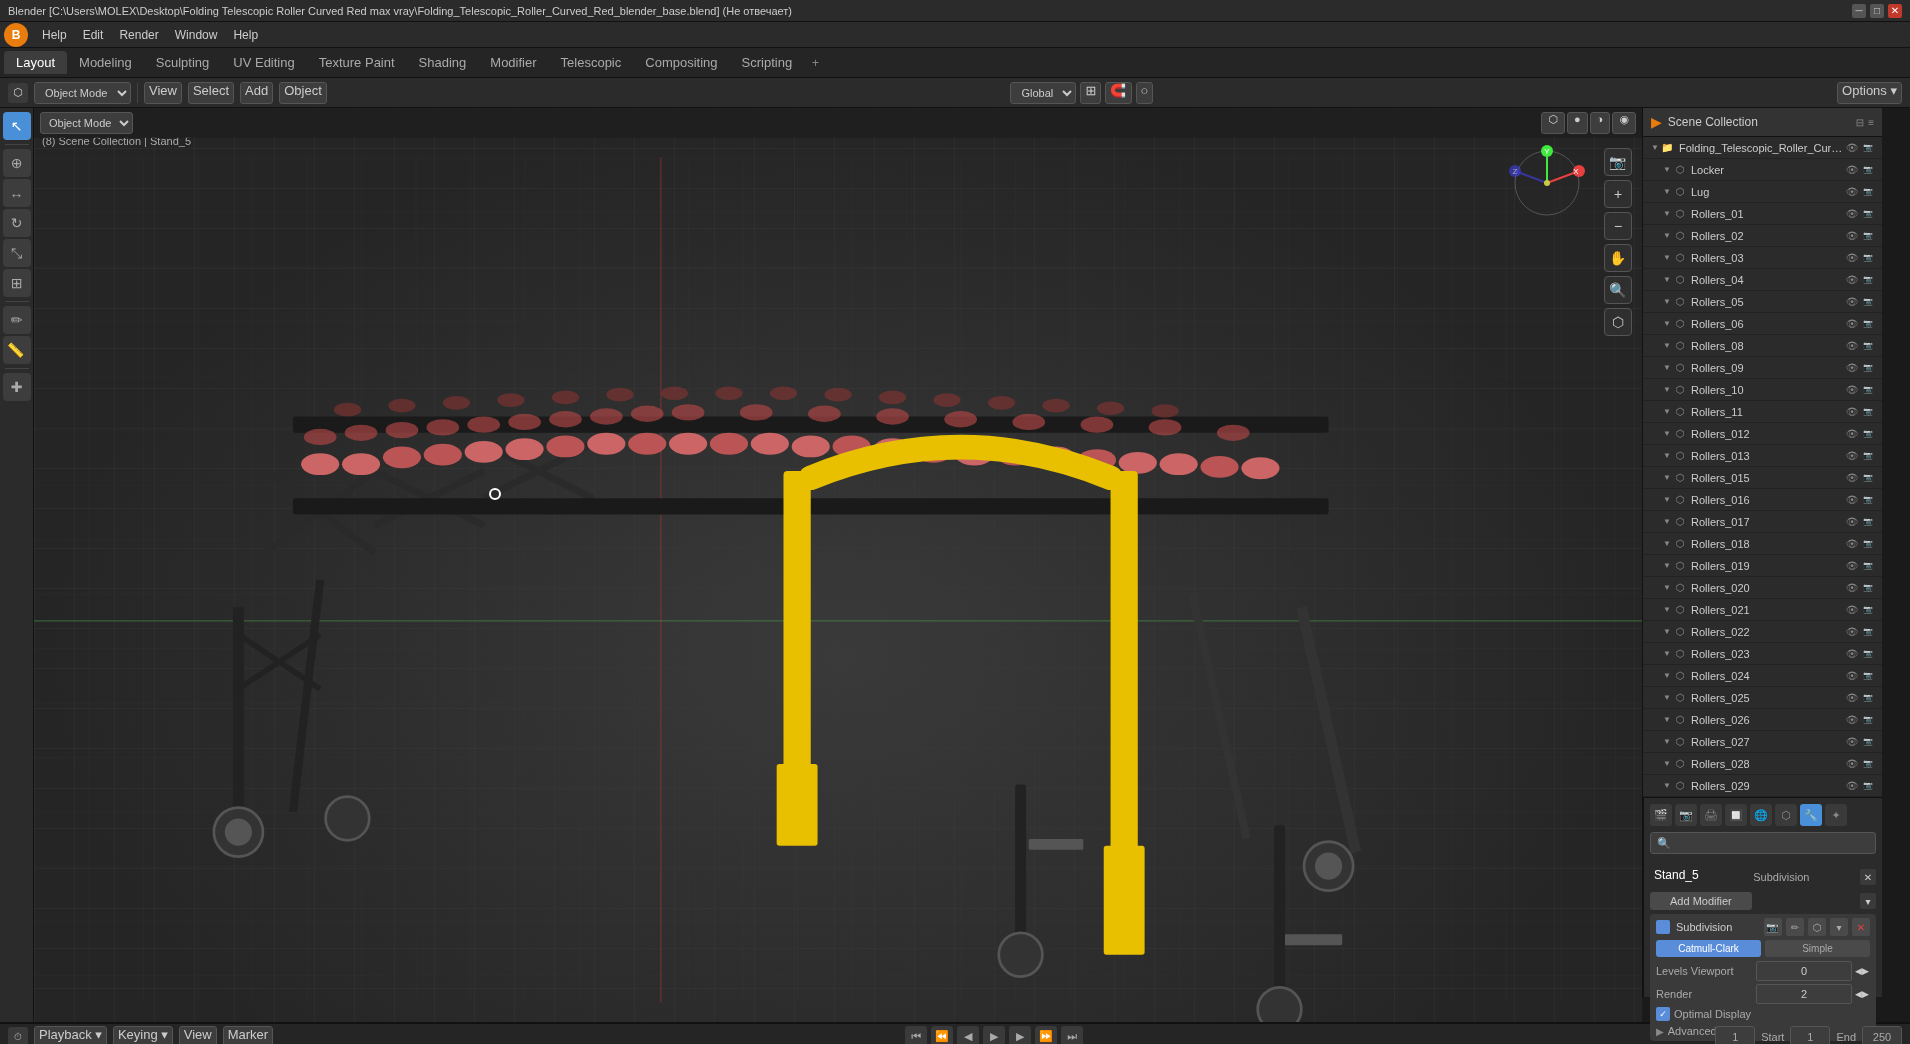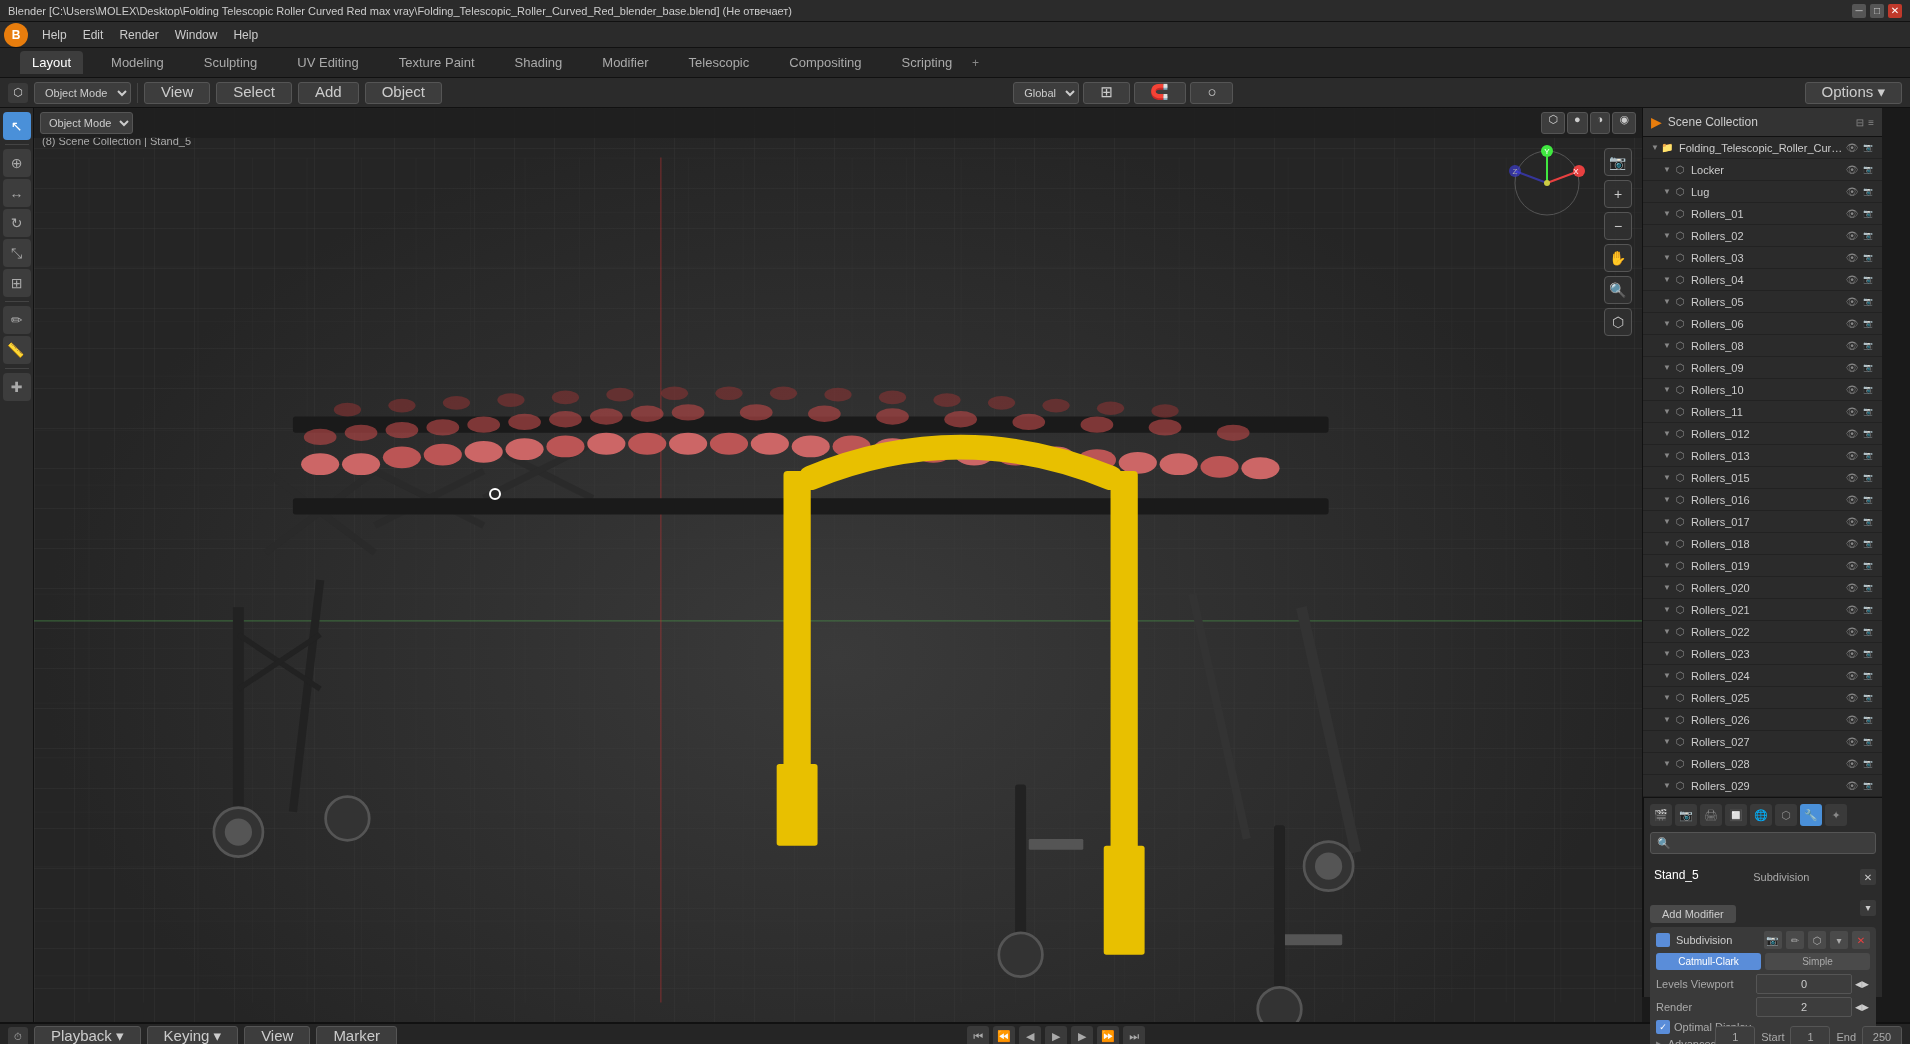--- a/index.html
+++ b/index.html
@@ -84,21 +84,20 @@
       align-items: center;
       border-bottom: 1px solid #111;
       padding: 0 4px;
     }
     .nav-tab {
       padding: 4px 12px;
       font-size: 13px;
       color: #aaa;
       cursor: pointer;
       border-radius: 4px 4px 0 0;
-      margin-left: 16px;
     }
     .nav-tab.active {
       background: #3d3d3d;
       color: #fff;
     }
     .nav-plus {
       padding: 4px 8px;
       color: #888;
       cursor: pointer;
     }
@@ -280,25 +279,24 @@
     .modifier-header {
       display: flex;
       align-items: center;
       justify-content: space-between;
       margin-bottom: 4px;
     }
     .add-modifier-btn {
       background: #4a4a4a;
       border: none;
       color: #ccc;
-      padding: 3px 12px;
+      padding: 3px 20px;
       border-radius: 3px;
       font-size: 11px;
       cursor: pointer;
-      margin-top: 13px;
     }
     .modifier-card {
       background: #3a3a3a;
       border-radius: 4px;
       padding: 4px 6px;
       margin-bottom: 4px;
     }
     .modifier-card-header {
       display: flex;
       align-items: center;
@@ -406,26 +404,26 @@
       background: #3d3d3d;
       border: 1px solid #555;
       border-radius: 3px;
       color: #ccc;
       font-size: 11px;
       padding: 0 6px;
       cursor: pointer;
     }
     .header-btn {
       height: 22px;
-      padding: 0 16px;
+      padding: 0 4px;
       background: #3d3d3d;
       border: 1px solid #555;
       border-radius: 3px;
       color: #ccc;
-      font-size: 15px;
+      font-size: 13px;
       cursor: pointer;
     }
     .header-separator {
       width: 1px;
       height: 20px;
       background: #444;
     }
 
     
     #timeline {

